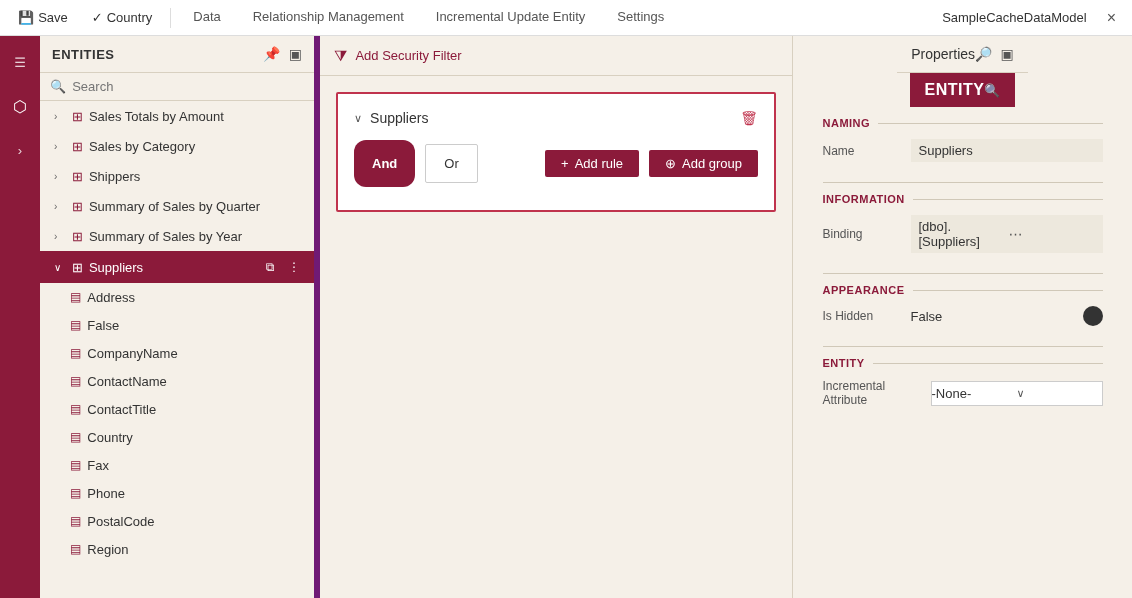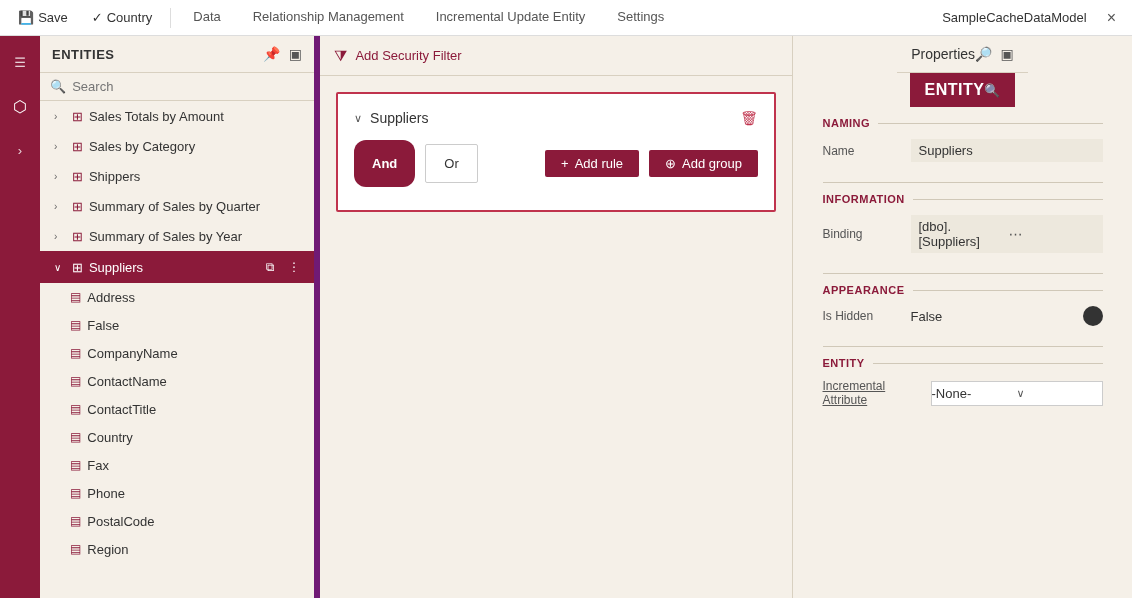--- a/index.html
+++ b/index.html
@@ -373,21 +373,21 @@
       </div>
 
       <div style="height:1px; background:#d0c8b8; margin:0 14px;"></div>
 
       <div class="section">
         <div class="section-header">
           <span class="section-title">ENTITY</span>
           <div class="section-line"></div>
         </div>
         <div class="field-row">
-          <span class="field-label" style="width:100px;text-decoration:underline;">Incremental Attribute</span>
+          <span class="field-label" style="width:100px;">Incremental Attribute</span>
           <div class="select-field">
             <span>-None-</span>
             <span class="chevron-down">∨</span>
           </div>
         </div>
       </div>
     </div>
   </div>
 
 </div>

